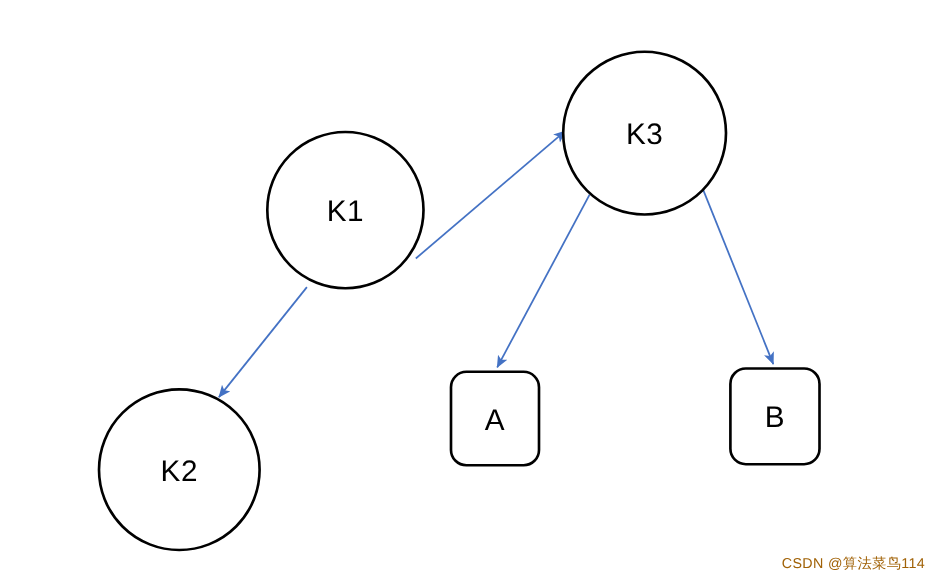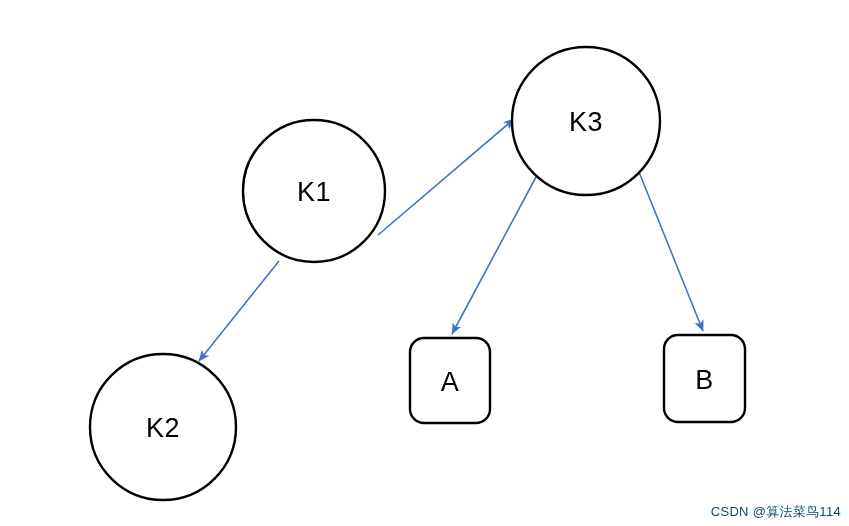--- a/index.html
+++ b/index.html
@@ -88,15 +88,15 @@
           <rect class="node-shape" x="410" y="338" width="80" height="85" rx="14" ry="14" fill="#ffffff" stroke="#000000"></rect>
           <text class="node-label" x="450" y="381.5" fill="#000000">A</text>
         </g>
         <g>
           <rect class="node-shape" x="664" y="335" width="81" height="87" rx="14" ry="14" fill="#ffffff" stroke="#000000"></rect>
           <text class="node-label" x="704.5" y="379.5" fill="#000000">B</text>
         </g>
       </g>
   </svg>
 
-  <div class="watermark" style="color: #0c4a6e;">CSDN @算法菜鸟114</div>
+  <div class="watermark" style="color: #a16207;">CSDN @算法菜鸟114</div>
 
 </div>
 
 </body></html>

